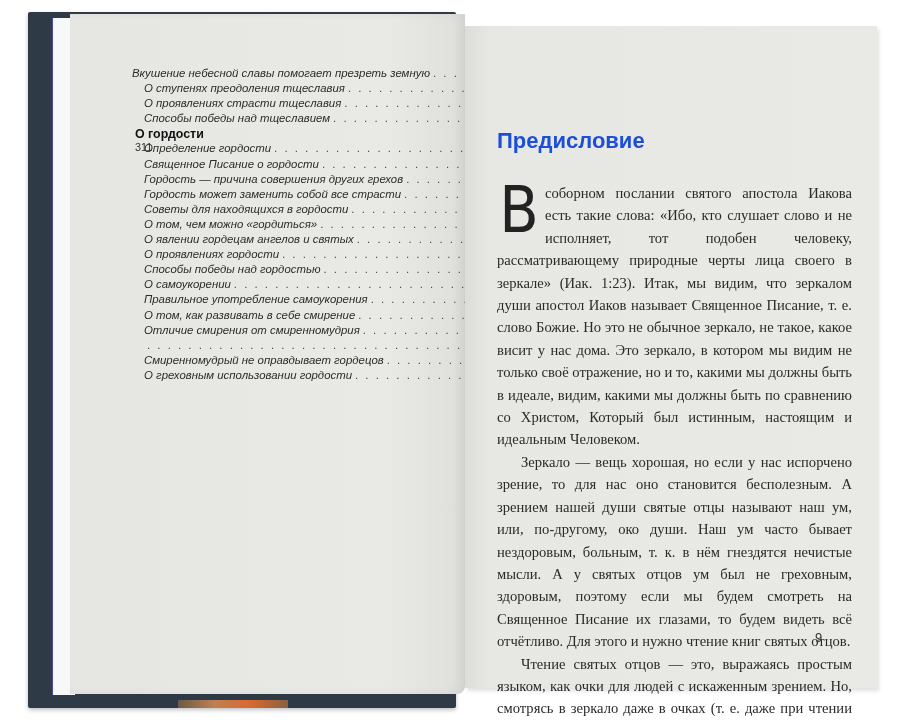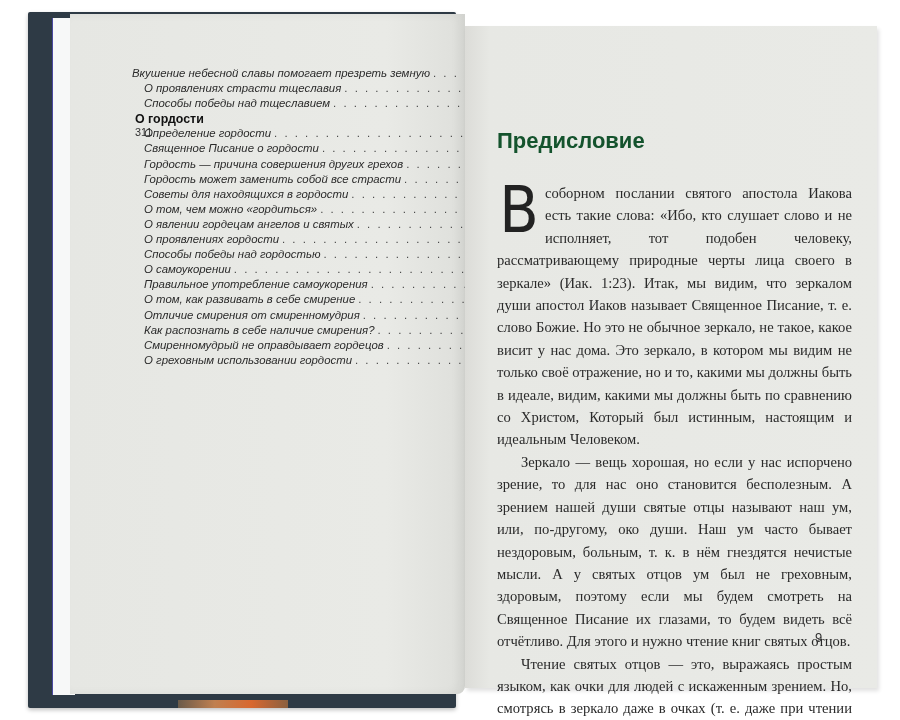--- a/index.html
+++ b/index.html
@@ -41,21 +41,21 @@
   .toc-row.first { padding-left: 0; }
   .toc-row.major { font-style: normal; font-weight: bold; font-size: 12.4px; color: #111; flex-direction: column; }
   .toc-row .dots {
     flex: 1; overflow: hidden; margin: 0 3px; font-style: normal;
     letter-spacing: 2px; color: #444;
   }
   .toc-row .dots::after { content: ". . . . . . . . . . . . . . . . . . . . . . . . . . . . . . . . . . . . . . . . . . . . . . . . . . . . . . ."; }
   .toc-row .pg { font-style: normal; font-weight: normal; font-size: 10.8px; color: #333; }
   .chapter-title {
     position: absolute; left: 497px; top: 128px;
-    font-size: 22px; font-weight: bold; color: #14532d;
+    font-size: 22px; font-weight: bold; color: #1d4ed8;
     font-family: "Liberation Sans", sans-serif;
   }
   .body-text {
     position: absolute; left: 497px; top: 182px; width: 355px;
     font-family: "Liberation Serif", serif; font-size: 14.6px;
     line-height: 22.4px; color: #2a2a2a; text-align: justify;
   }
   .body-text p { margin: 0; }
   .body-text p.indent { text-indent: 24px; }
   .dropcap {
@@ -74,20 +74,25 @@
   <div class="cover-art"></div>
 </div>
 <div class="flyleaf"></div>
 
 <div class="left-page">
   <div class="toc" id="toc">
       <div class="toc-row first">
         <span>Вкушение небесной славы помогает презреть земную</span>
         <span class="dots"></span>
         <span class="pg">299</span>
+      </div>
+      <div class="toc-row sub">
+        <span>О ступенях преодоления тщеславия</span>
+        <span class="dots"></span>
+        <span class="pg">304</span>
       </div>
       <div class="toc-row sub">
         <span>О проявлениях страсти тщеславия</span>
         <span class="dots"></span>
         <span class="pg">308</span>
       </div>
       <div class="toc-row sub">
         <span>Способы победы над тщеславием</span>
         <span class="dots"></span>
         <span class="pg">309</span>
@@ -156,21 +161,20 @@
         <span>О том, как развивать в себе смирение</span>
         <span class="dots"></span>
         <span class="pg">339</span>
       </div>
       <div class="toc-row sub">
         <span>Отличие смирения от смиренномудрия</span>
         <span class="dots"></span>
         <span class="pg">341</span>
       </div>
       <div class="toc-row sub">
-        <span>Как распознать в себе наличие смирения?</span>
         <span class="dots"></span>
         <span class="pg">342</span>
       </div>
       <div class="toc-row sub">
         <span>Смиренномудрый не оправдывает гордецов</span>
         <span class="dots"></span>
         <span class="pg">343</span>
       </div>
       <div class="toc-row sub">
         <span>О греховным использовании гордости</span>

